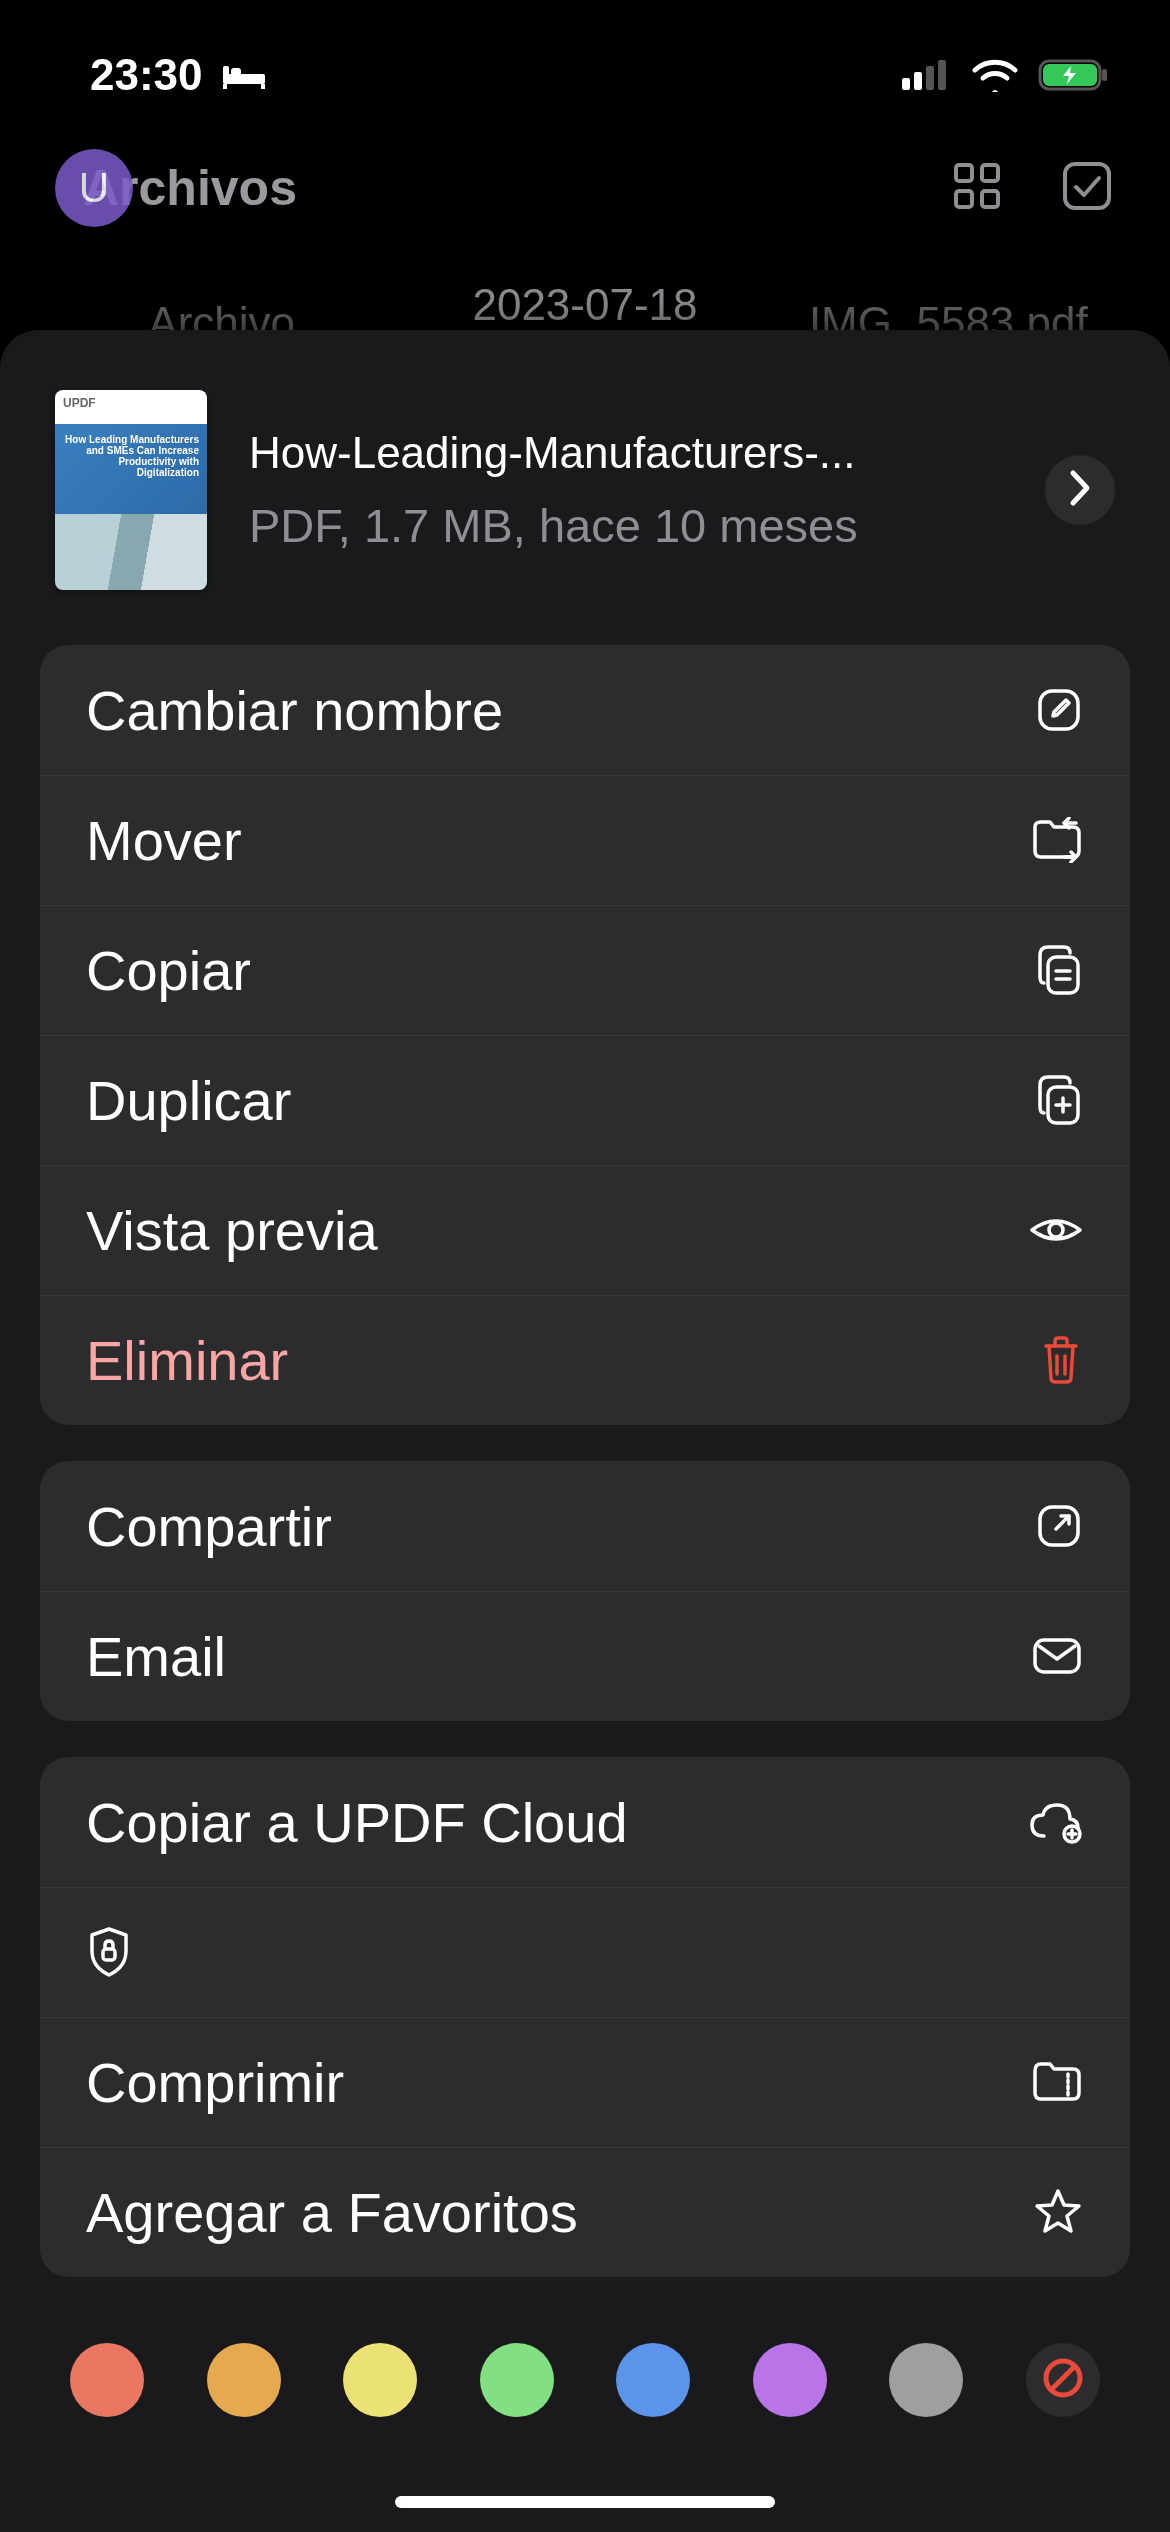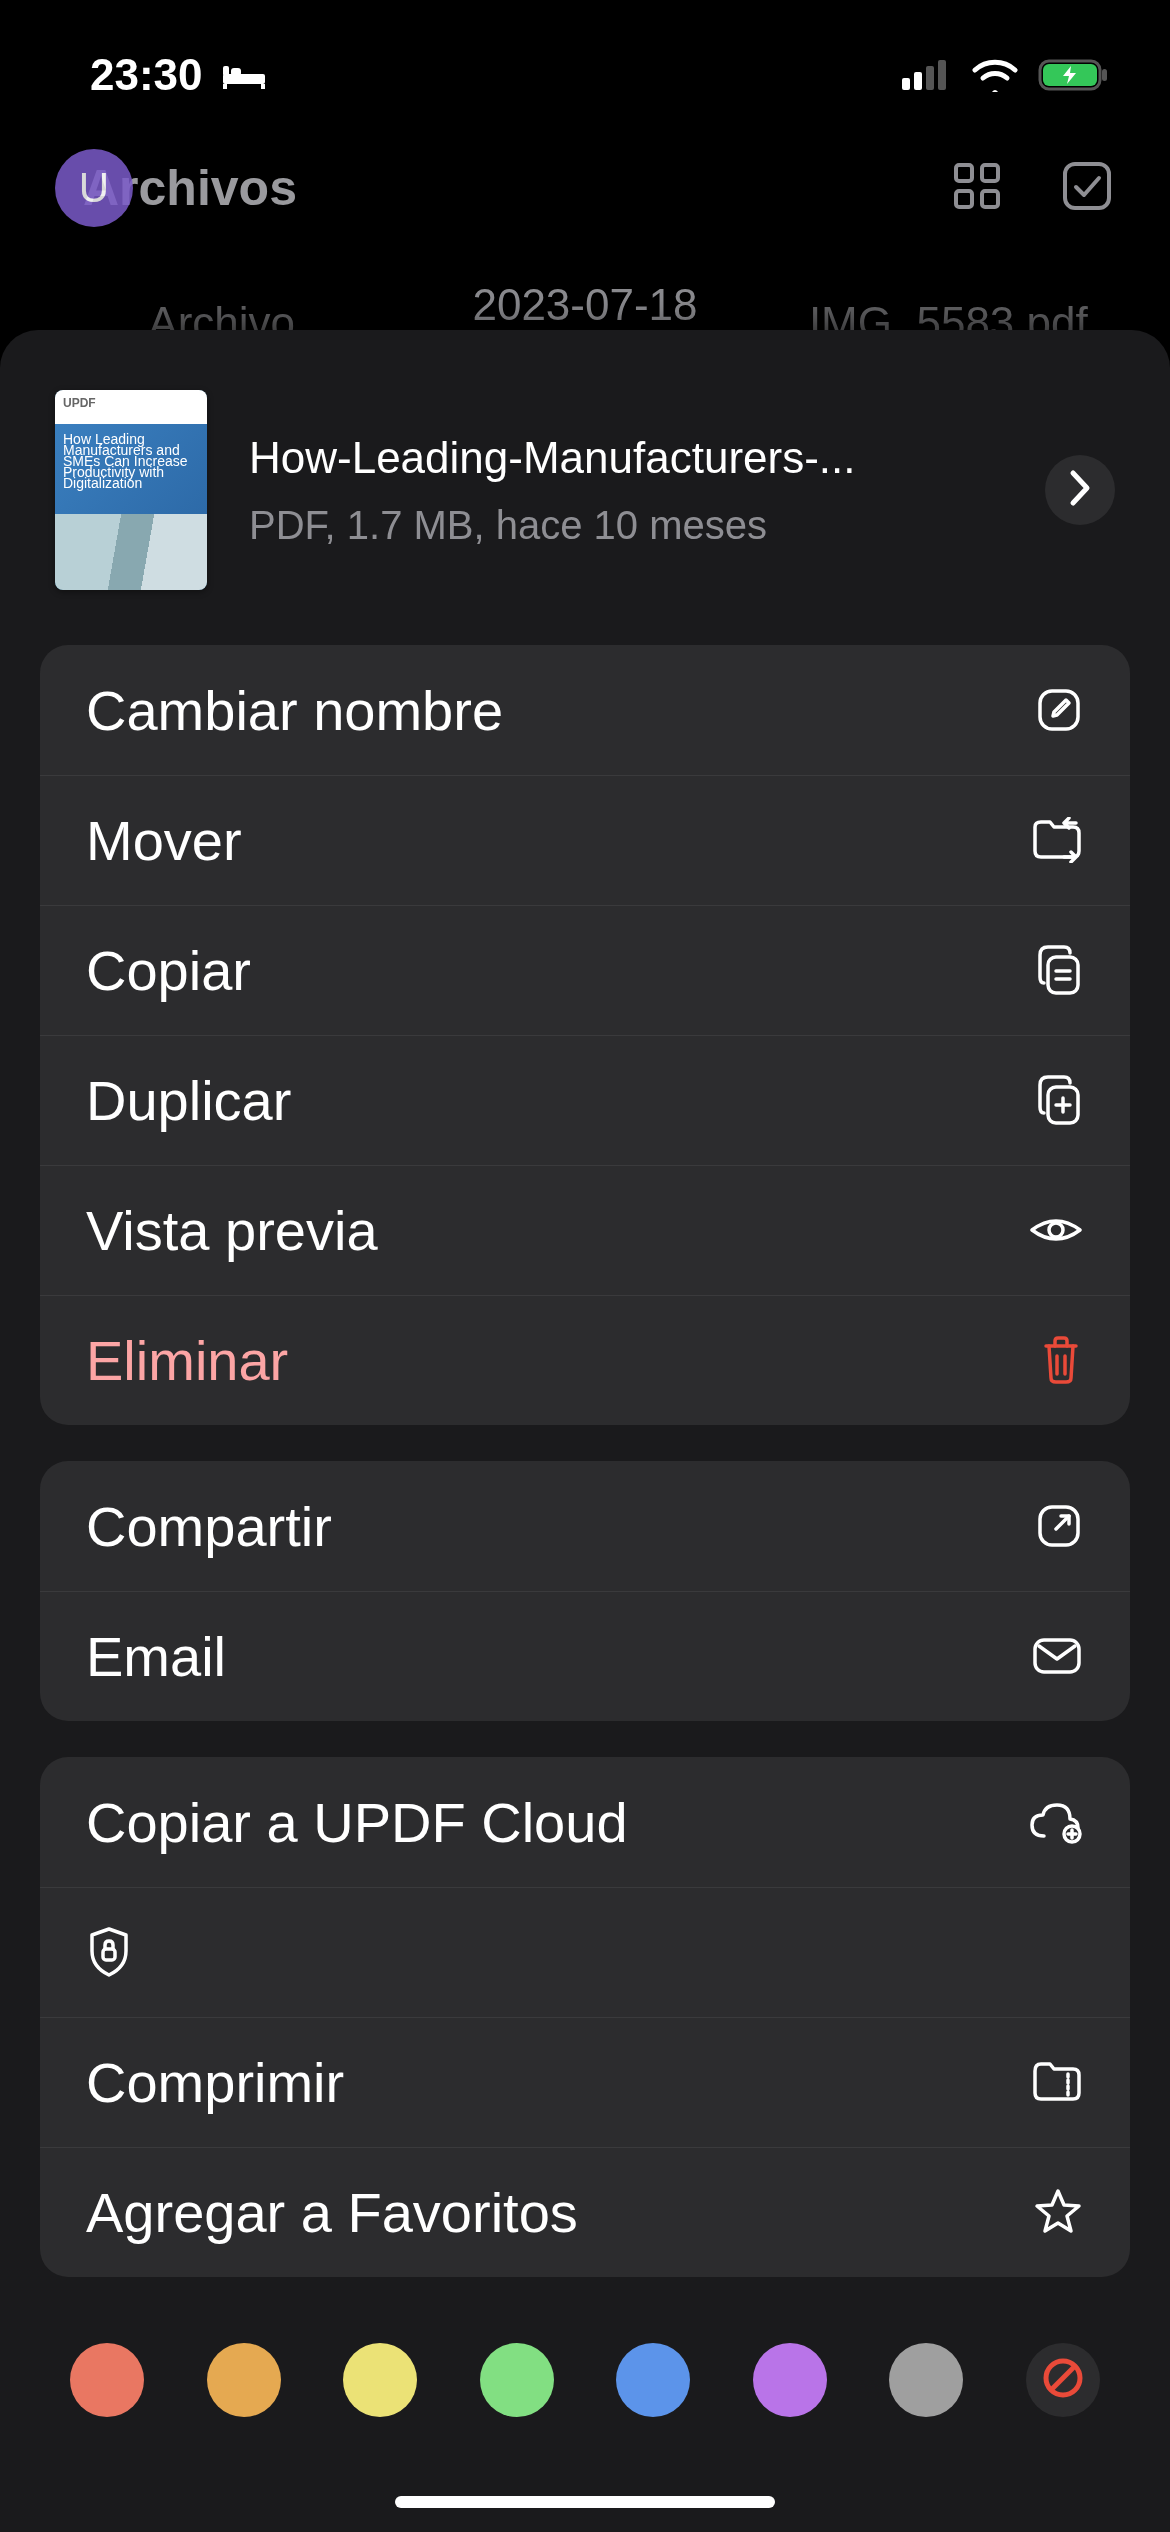--- a/index.html
+++ b/index.html
@@ -114,37 +114,37 @@
   }
   .thumb-header {
     height: 34px; background:#fff;
     font-size:12px; color:#666; padding:6px 8px; font-weight:700;
   }
   .thumb-band {
     height: 90px;
     background: linear-gradient(135deg,#3a7fbf,#2d6aa8);
     padding: 10px 8px;
   }
-  .thumb-band .t1 { font-size:14px; line-height:11px; font-weight:400; color:#fff; }
+  .thumb-band .t1 { font-size:10px; line-height:11px; font-weight:700; color:#fff;text-align:right; }
   .thumb-img {
     height: 76px;
     background: linear-gradient(100deg,#b8d0d6 40%,#88a8b0 40%,#88a8b0 60%,#cfdde2 60%);
   }
   .file-info { flex:1; min-width:0; }
   .file-name {
     font-size: 44px;
     font-weight: 500;
     color: #fff;
     white-space: nowrap;
     overflow: hidden;
     text-overflow: ellipsis;
     margin-bottom: 20px;
   }
   .file-meta {
-    font-size: 40px;
+    font-size: 47px;
     color: #8e8e93;
   }
   .chev-circle {
     width: 70px; height:70px;
     border-radius:50%;
     background:#2c2c2e;
     display:flex; align-items:center; justify-content:center;
     flex-shrink:0;
   }
 

